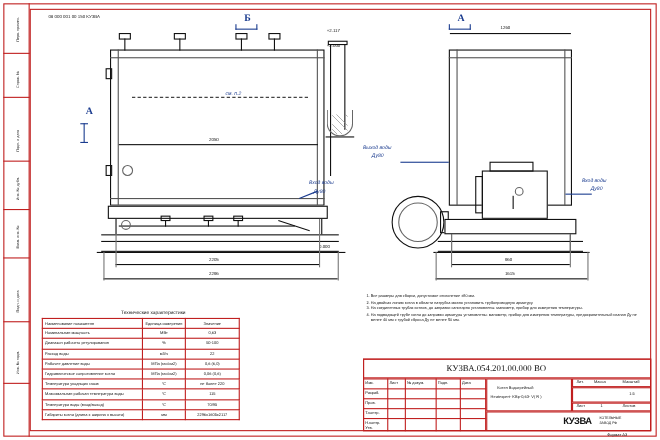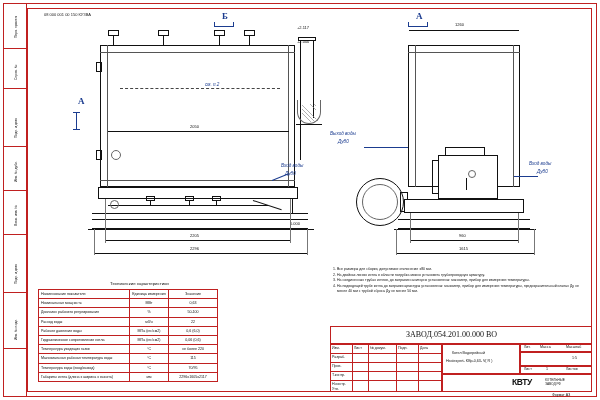--- a/index.html
+++ b/index.html
@@ -253,21 +253,21 @@
     <ol>
       <li>Все размеры для сборки, допустимое отклонение ±80 мм.</li>
       <li>На двойках линию котла в области патрубка можно установить трубопроводную арматуру.</li>
       <li>На соединенных трубах котлов, до заправки санитарно установлены: манометр, прибор для измерения температуры.</li>
       <li>На подводящей трубе котла до заправки арматуры установлены: манометр, прибор для измерения температуры, предохранительный клапан Ду не менее 40 мм с трубой сброса Ду не менее 50 мм.</li>
     </ol>
   </div>
 
   <div class="tb" style="left:330px;top:326px;width:262px;height:66px;"></div>
   <div class="tb" style="left:330px;top:326px;width:262px;height:18px;"></div>
-  <div class="tbbig" style="left:406px;top:330px;">ЗАВОД.054.201.00.000 ВО</div>
+  <div class="tbbig" style="left:406px;top:330px;">КУЗВА.054.201.00.000 ВО</div>
 
   <div class="tb" style="left:330px;top:344px;width:112px;height:48px;"></div>
   <div class="ln" style="left:330px;top:353px;width:112px;height:1px;background:#c02020;"></div>
   <div class="ln" style="left:330px;top:362px;width:112px;height:1px;background:#c02020;"></div>
   <div class="ln" style="left:330px;top:371px;width:112px;height:1px;background:#c02020;"></div>
   <div class="ln" style="left:330px;top:380px;width:112px;height:1px;background:#c02020;"></div>
   <div class="ln" style="left:352px;top:344px;width:1px;height:48px;background:#c02020;"></div>
   <div class="ln" style="left:368px;top:344px;width:1px;height:48px;background:#c02020;"></div>
   <div class="ln" style="left:396px;top:344px;width:1px;height:48px;background:#c02020;"></div>
   <div class="ln" style="left:418px;top:344px;width:1px;height:48px;background:#c02020;"></div>
@@ -294,19 +294,19 @@
   <div class="tbt" style="left:566px;top:345px;">Масштаб</div>
   <div class="tb" style="left:520px;top:352px;width:72px;height:14px;"></div>
   <div class="tbt" style="left:572px;top:356px;">1:5</div>
 
   <div class="tb" style="left:520px;top:366px;width:72px;height:8px;"></div>
   <div class="tbt" style="left:524px;top:367px;">Лист</div>
   <div class="tbt" style="left:546px;top:367px;">1</div>
   <div class="tbt" style="left:566px;top:367px;">Листов</div>
 
   <div class="tb" style="left:442px;top:374px;width:150px;height:18px;"></div>
-  <div class="logo" style="left:512px;top:377px;">КВТУ</div>
+  <div class="logo" style="left:512px;top:377px;">КУЗВА</div>
   <div class="logosub" style="left:545px;top:378px;white-space:pre;"><span>КОТЕЛЬНЫЕ
 ЗАВОД РФ</span></div>
 
   <div class="tbt" style="left:552px;top:393px;">Формат  А3</div>
 
 </div>
 
 </body></html>

